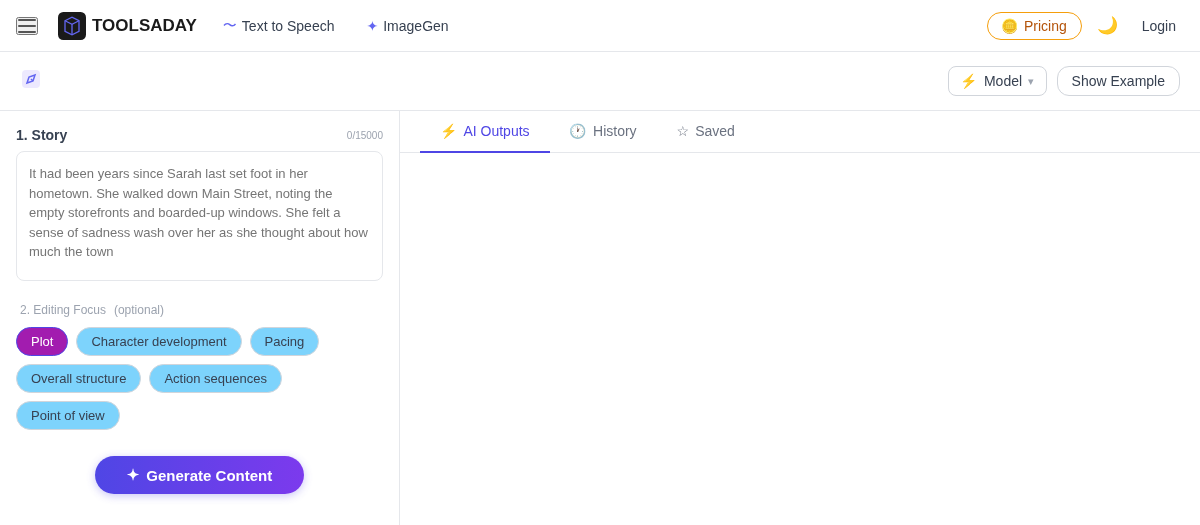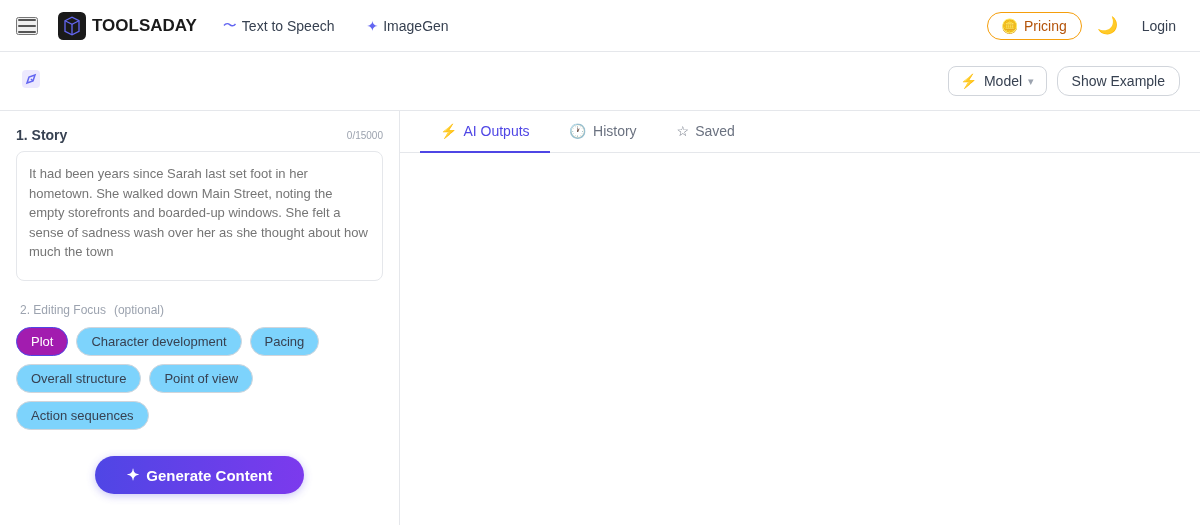--- a/index.html
+++ b/index.html
@@ -205,22 +205,22 @@
       <div class="focus-label">
         <span>2. Editing Focus</span>
         <span>(optional)</span>
       </div>
       <div class="tags-container" id="tags-container">
 
       <button class="tag active">Plot</button>
           <button class="tag">Character development</button>
           <button class="tag">Pacing</button>
           <button class="tag">Overall structure</button>
+          <button class="tag">Action sequences</button>
           <button class="tag">Point of view</button>
-          <button class="tag">Action sequences</button>
         </div>
     </div>
 
     <div class="generate-bar">
       <button class="generate-btn">
         <span>✦</span>
         <span>Generate Content</span>
       </button>
     </div>
 

